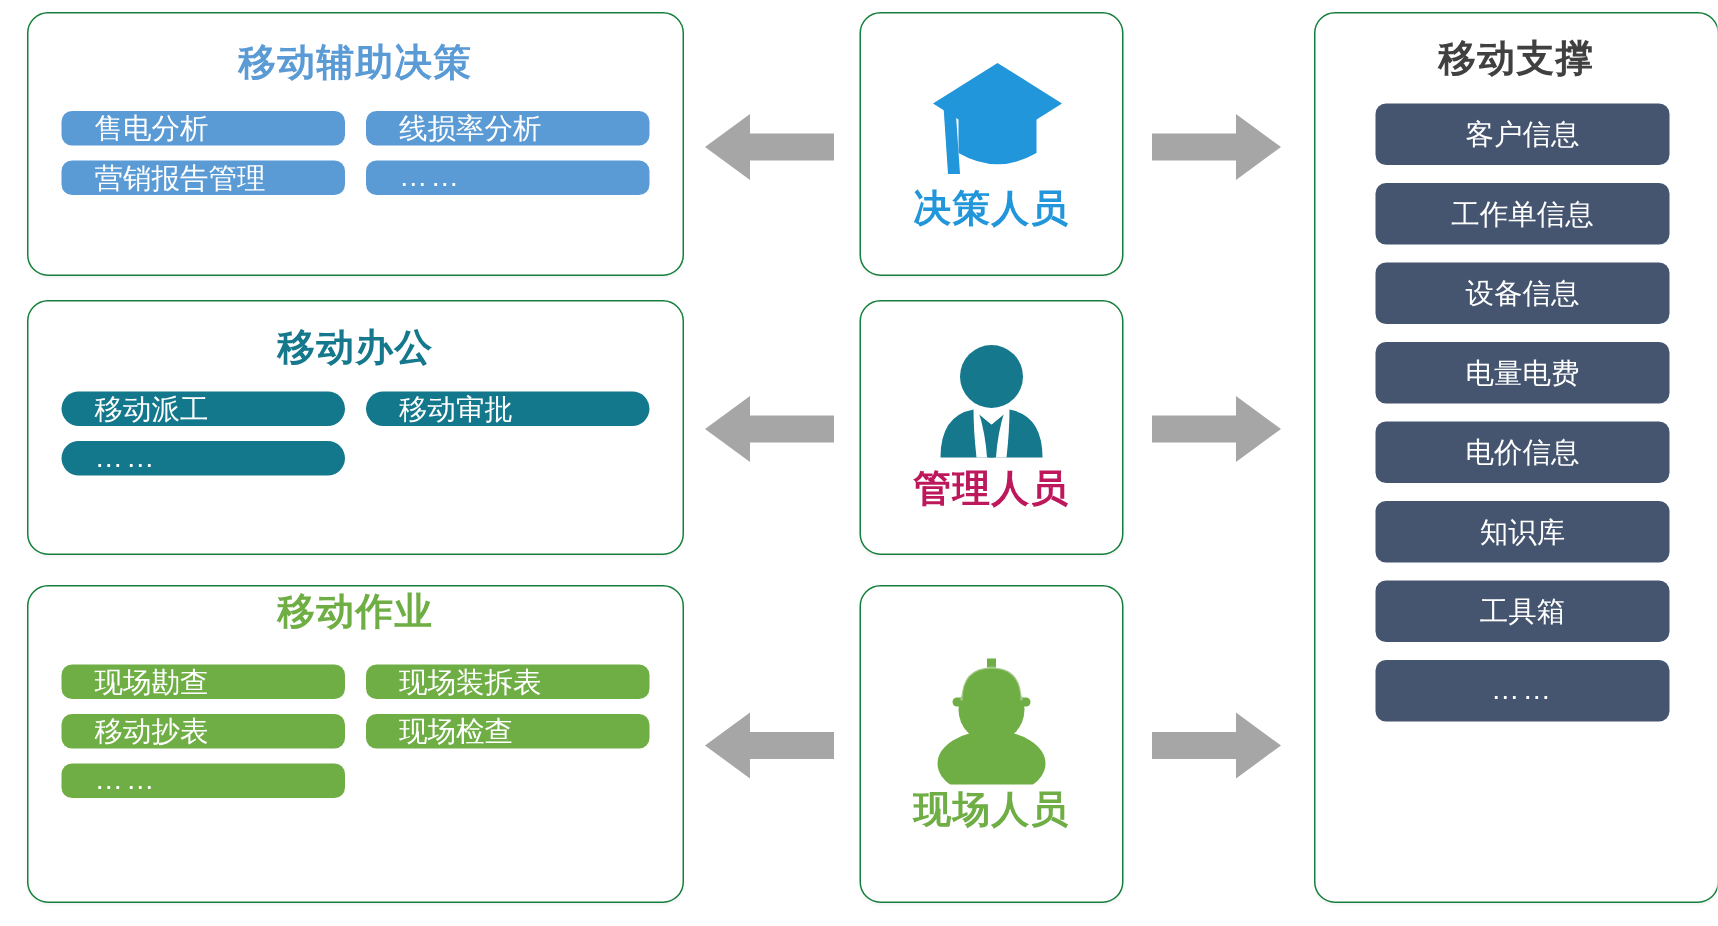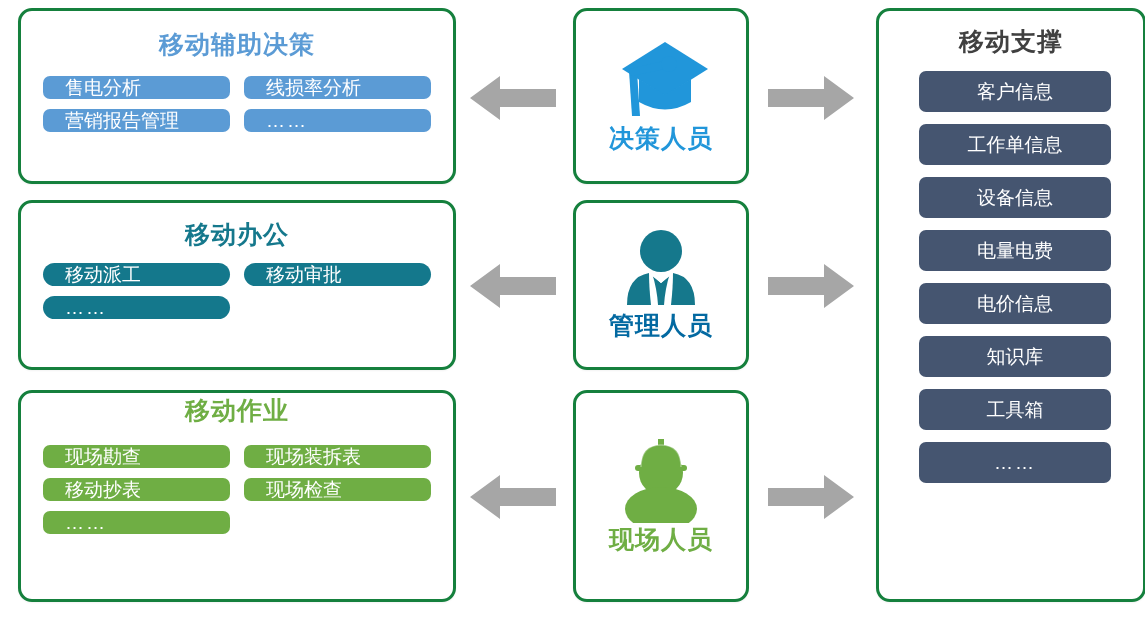--- a/index.html
+++ b/index.html
@@ -11,21 +11,21 @@
   }
   .canvas {
     position: relative;
     width: 1145px; height: 617px;
   }
 
   
   .card {
     position: absolute;
     background: #ffffff;
-    border: 3px solid #15803d;
+    border: 1px solid #15803d;
     border-radius: 14px;
     box-shadow: 0 1px 2px rgba(0,0,0,0.05);
   }
 
   
   .group-title {
     text-align: center;
     font-weight: bold;
     font-size: 25px;
     letter-spacing: 1px;
@@ -80,21 +80,21 @@
   .persona .persona-label {
     font-weight: bold;
     font-size: 25px;
     letter-spacing: 1px;
     margin-top: 0;
   }
   #persona-decision { left: 573px; top: 8px;   width: 176px; height: 176px; }
   #persona-manager  { left: 573px; top: 200px; width: 176px; height: 170px; }
   #persona-field    { left: 573px; top: 390px; width: 176px; height: 212px; }
   #persona-decision .persona-label { color: #2196DA; }
-  #persona-manager  .persona-label { color: #0369a1; }
+  #persona-manager  .persona-label { color: #be185d; }
   #persona-field    .persona-label { color: #6FAE44; }
 
   
   .arrow { position: absolute; width: 86px; height: 56px; }
 
   
   #panel-support {
     left: 876px; top: 8px; width: 270px; height: 594px;
   }
   #panel-support .group-title {

